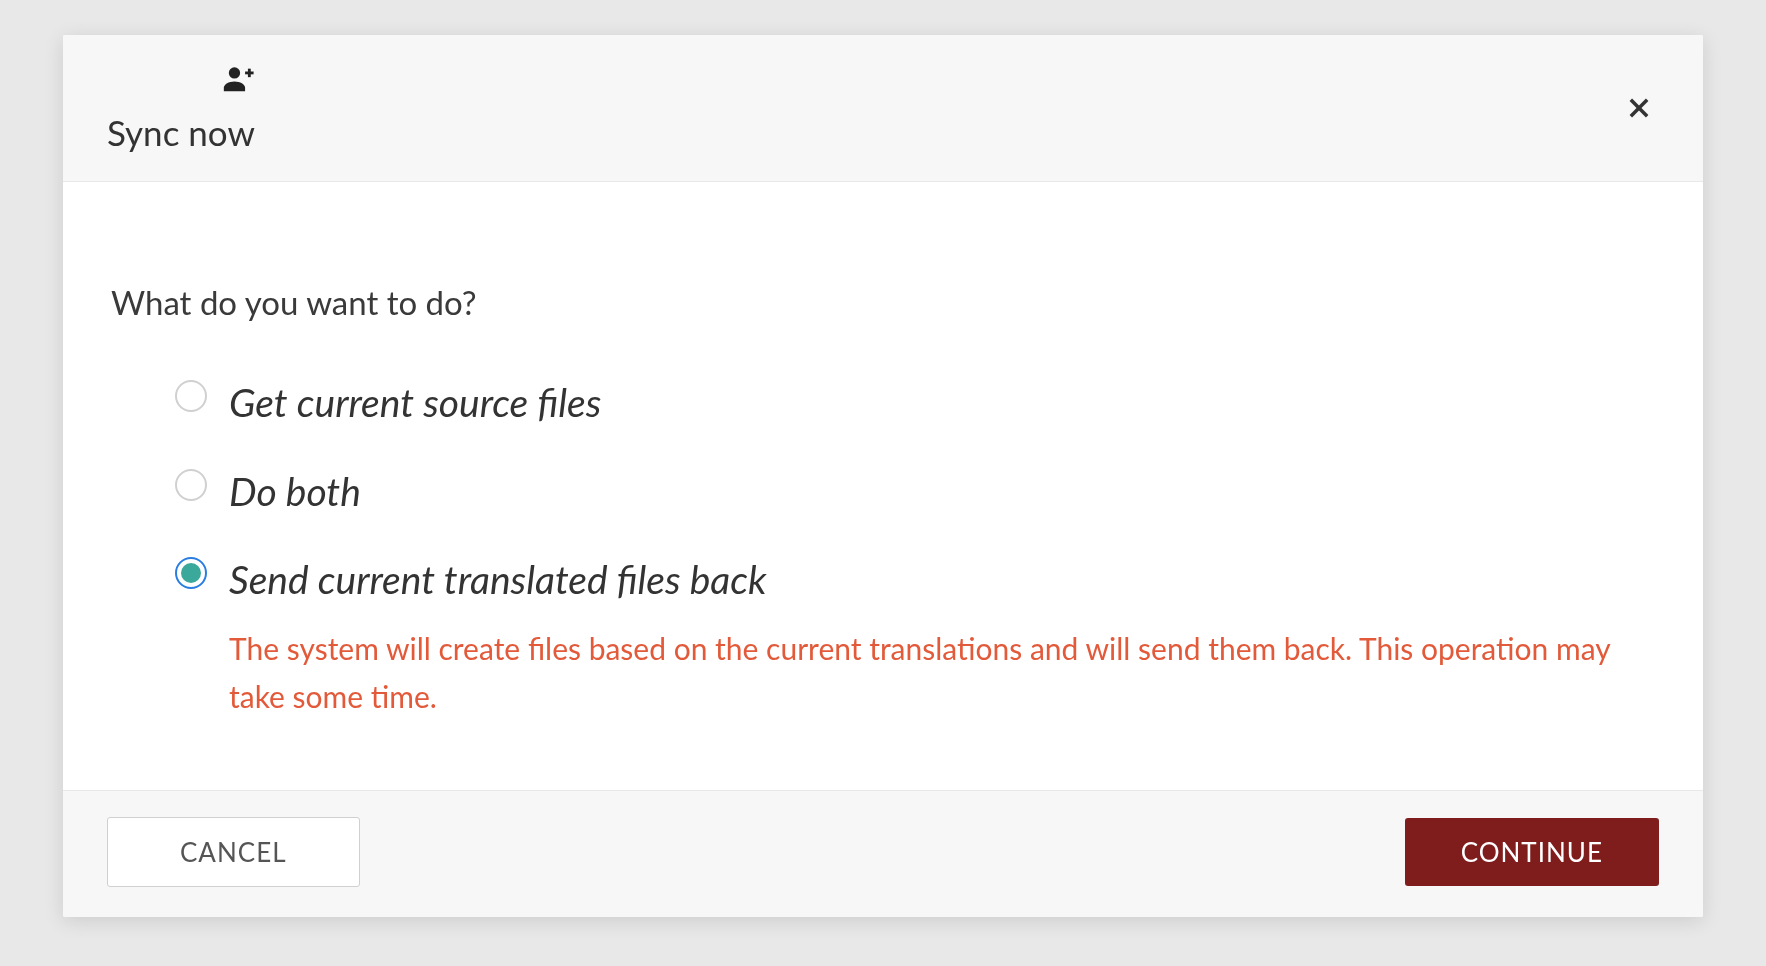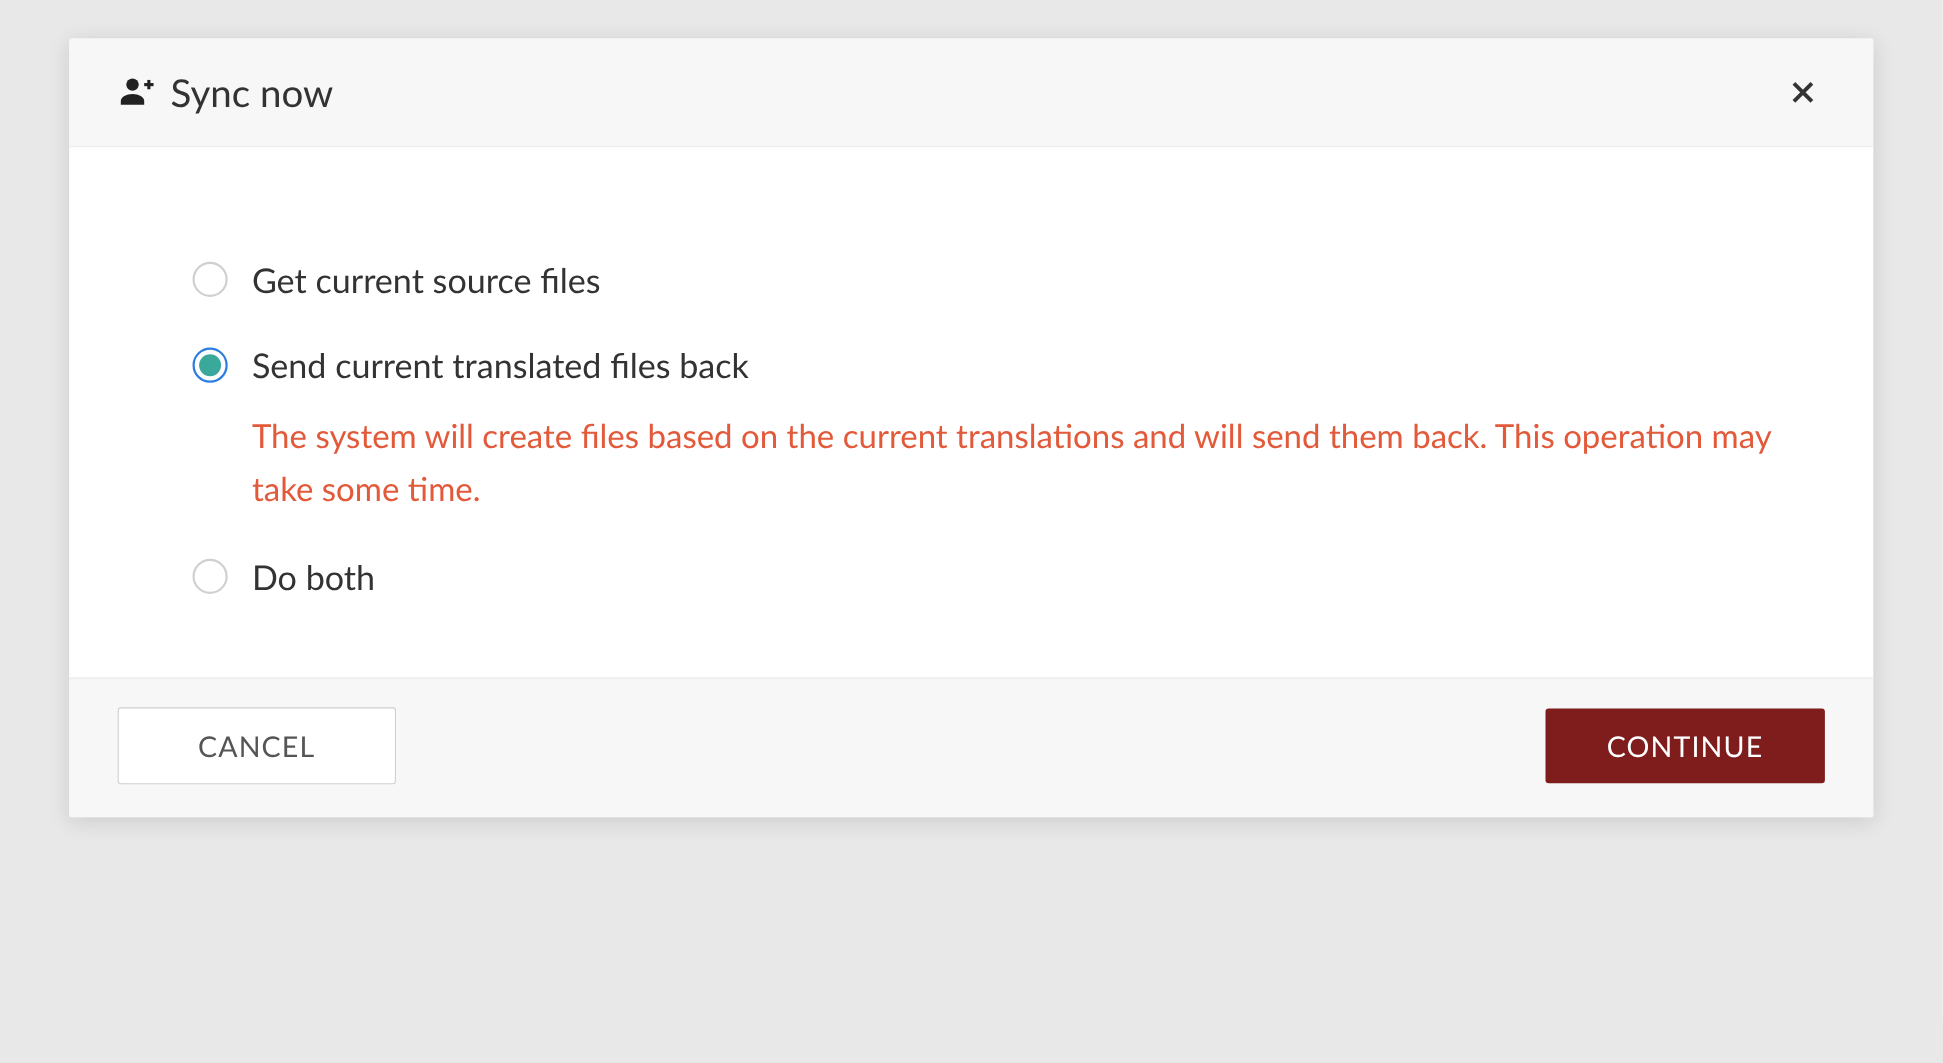--- a/index.html
+++ b/index.html
@@ -31,22 +31,23 @@
       background: #f7f7f7;
       padding: 28px 44px;
       display: flex;
       align-items: center;
       justify-content: space-between;
       border-bottom: 1px solid #e8e8e8;
     }
     
     .dialog-title-wrap {
       display: flex;
-      align-items: center;
+      align-items: flex-end;
       gap: 14px;
+      flex-direction: column;
     }
     
     .title-icon {
       display: flex;
       align-items: center;
       color: #222;
     }
     
     .title-icon svg {
       width: 34px;
@@ -126,23 +127,24 @@
       height: 20px;
       border-radius: 50%;
       background: #3aa89a;
     }
     
     .option-content {
       flex: 1;
     }
     
     .option-label {
-      font-size: 31px;
+      font-size: 39px;
       color: #333;
       line-height: 1.35;
+      font-style: italic;
     }
     
     .option-desc {
       font-size: 30px;
       color: #e25a3a;
       line-height: 1.6;
       margin-top: 18px;
       padding-right: 20px;
     }
     
@@ -197,45 +199,46 @@
     </div>
     <button class="close-btn">
       <svg viewBox="0 0 24 24" fill="none">
         <line x1="5" y1="5" x2="19" y2="19"></line>
         <line x1="19" y1="5" x2="5" y2="19"></line>
       </svg>
     </button>
   </div>
 
   <div class="dialog-body">
+    <div class="prompt">What do you want to do?</div>
 
     <div class="options">
 
       <div class="option">
         <div class="radio"></div>
         <div class="option-content">
           <div class="option-label">Get current source files</div>
+        </div>
+      </div>
+
+      <div class="option">
+        <div class="radio"></div>
+        <div class="option-content">
+          <div class="option-label">Do both</div>
         </div>
       </div>
 
       <div class="option">
         <div class="radio selected"></div>
         <div class="option-content">
           <div class="option-label">Send current translated files back</div>
           <div class="option-desc">The system will create files based on the current translations and will send them back. This operation may take some time.</div>
         </div>
       </div>
 
-      <div class="option">
-        <div class="radio"></div>
-        <div class="option-content">
-          <div class="option-label">Do both</div>
-        </div>
-      </div>
-
     </div>
   </div>
 
   <div class="dialog-footer">
     <button class="btn btn-cancel">CANCEL</button>
     <button class="btn btn-continue">CONTINUE</button>
   </div>
 
 </div>
 

